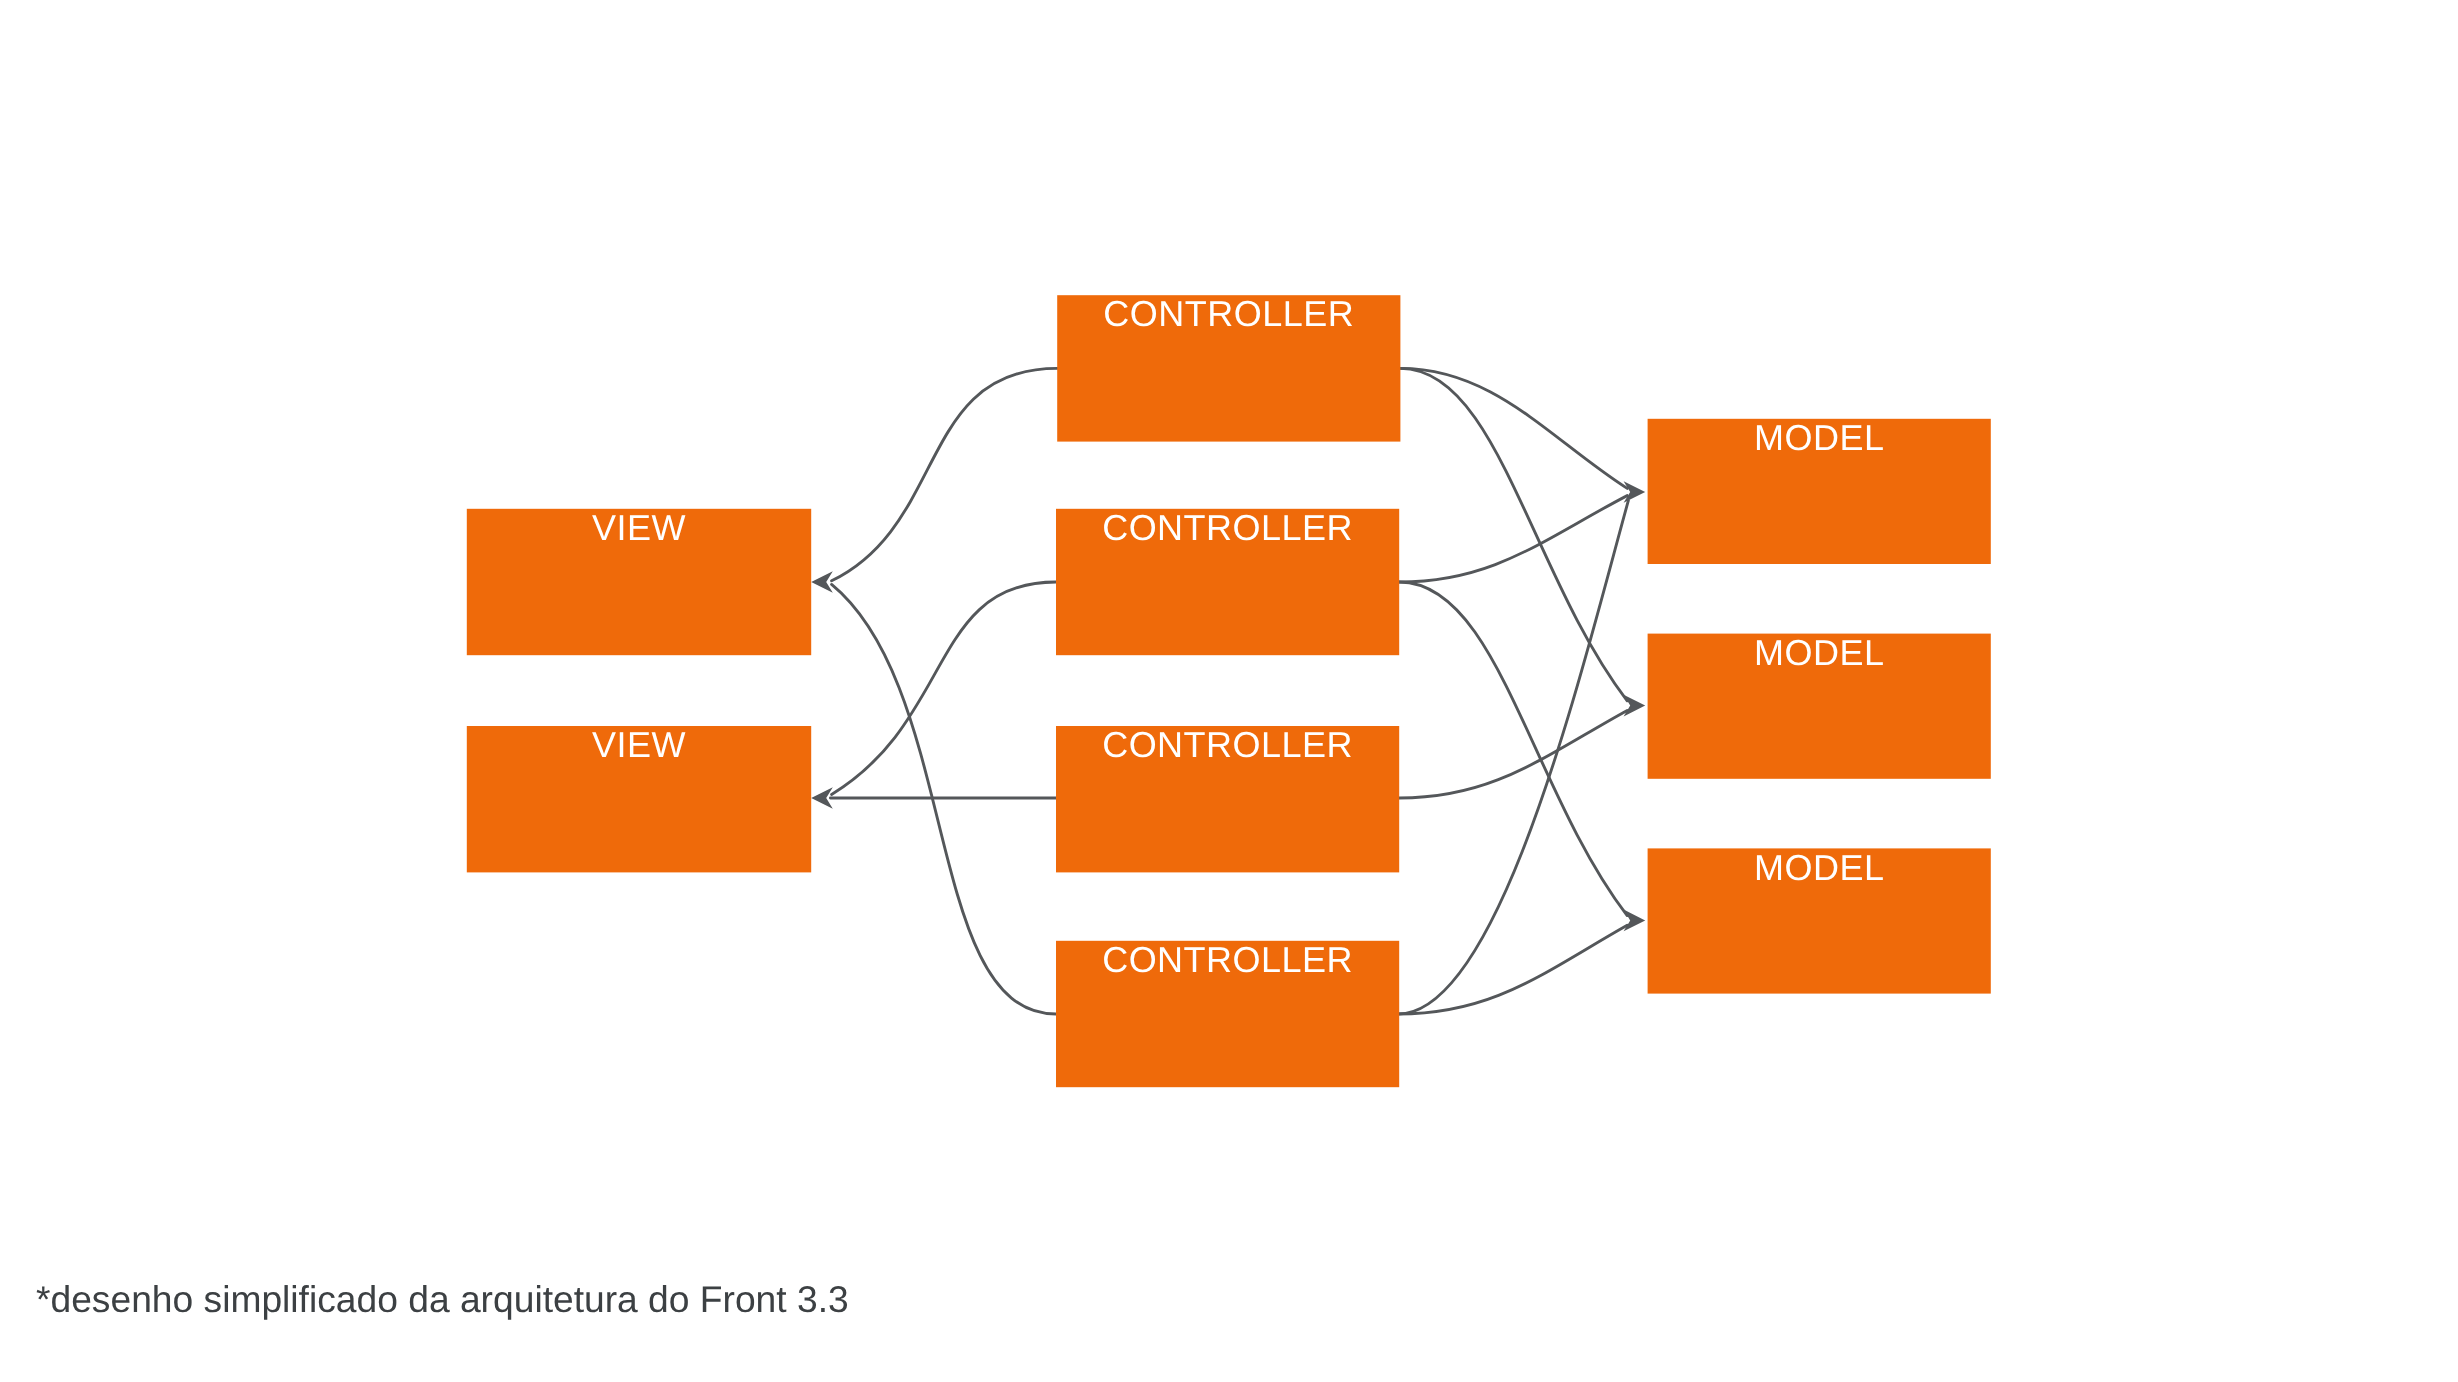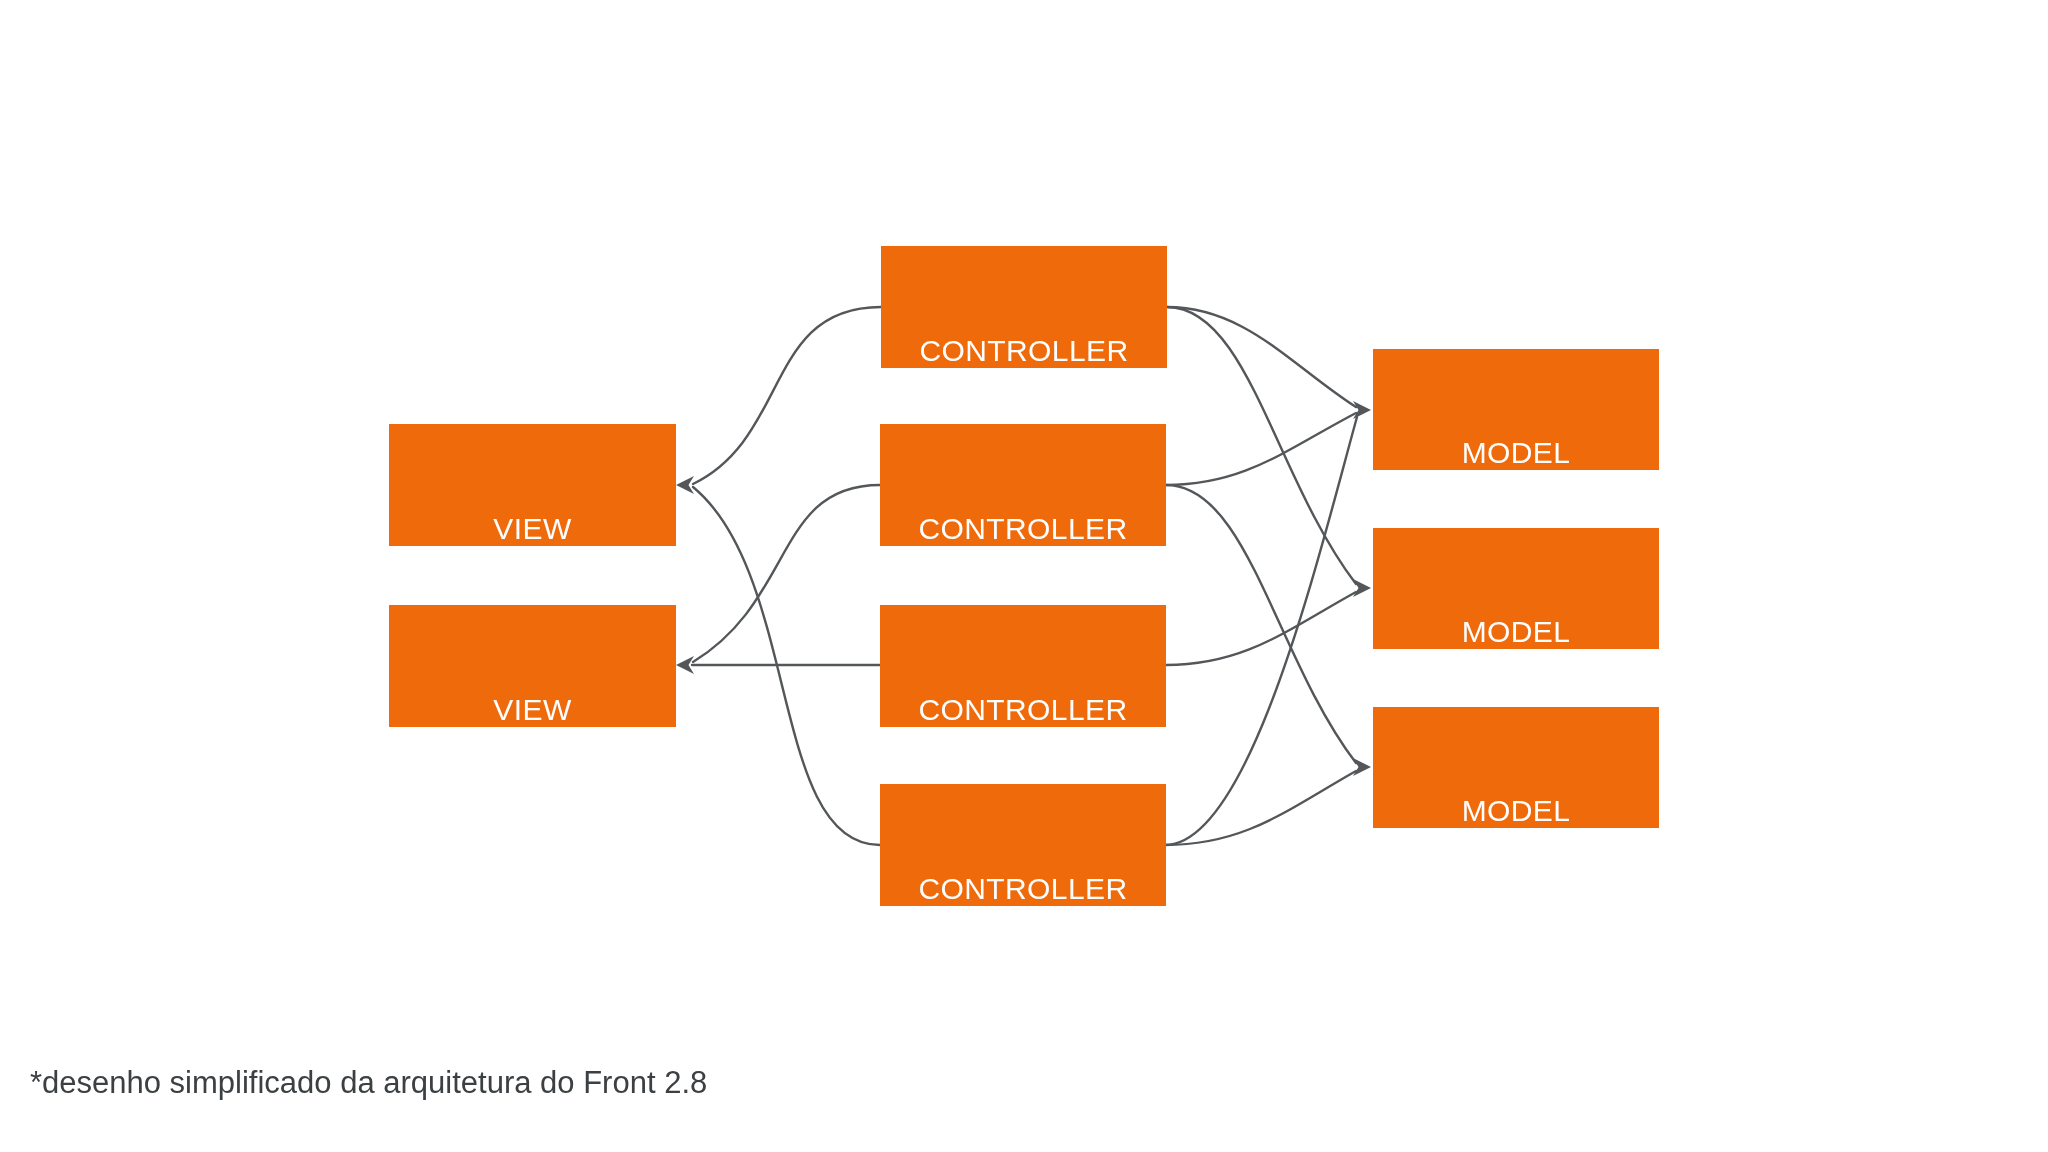--- a/index.html
+++ b/index.html
@@ -28,21 +28,21 @@
     stroke-width: 2.4;
     stroke-linecap: round;
   }
   .connector-layer path.arrowhead {
     fill: var(--line, #54575A);
     stroke: none;
   }
   .node {
     position: absolute;
     display: flex;
-    align-items: flex-end;
+    align-items: flex-start;
     justify-content: center;
     background: var(--node-fill, #EF6A0A);
   }
   .node .label {
     color: var(--node-text, #ffffff);
     font-size: 30px;
     letter-spacing: 0.4px;
     white-space: nowrap;
   }
   .caption {
@@ -99,14 +99,14 @@
       <div class="node" style="left: 1373px; top: 349px; width: 286px; height: 121px;">
         <span class="label">MODEL</span>
       </div>
       <div class="node" style="left: 1373px; top: 528px; width: 286px; height: 121px;">
         <span class="label">MODEL</span>
       </div>
       <div class="node" style="left: 1373px; top: 707px; width: 286px; height: 121px;">
         <span class="label">MODEL</span>
       </div>
     </div>
-  <div class="caption">*desenho simplificado da arquitetura do Front 2.8</div>
+  <div class="caption">*desenho simplificado da arquitetura do Front 3.3</div>
 </div>
 
 </body></html>

